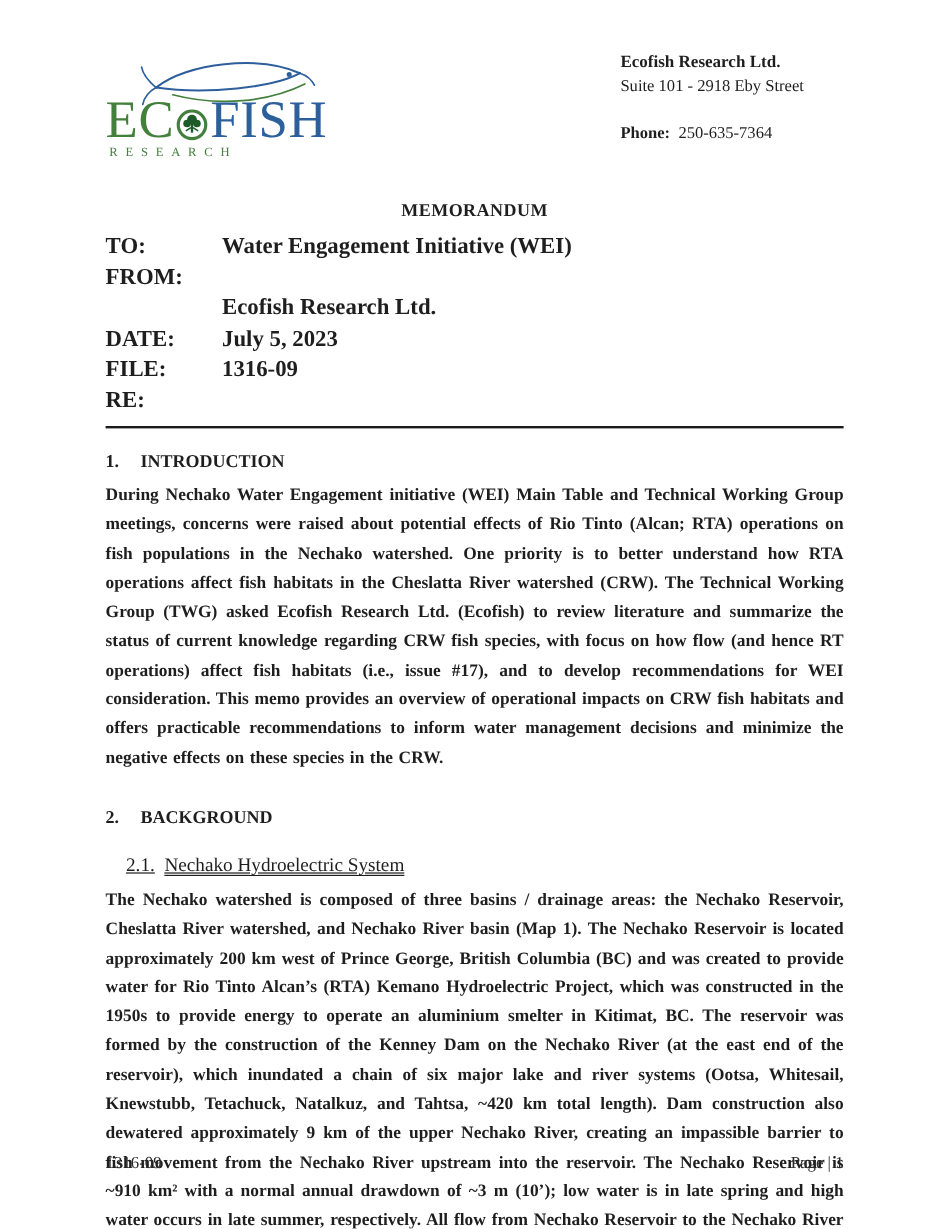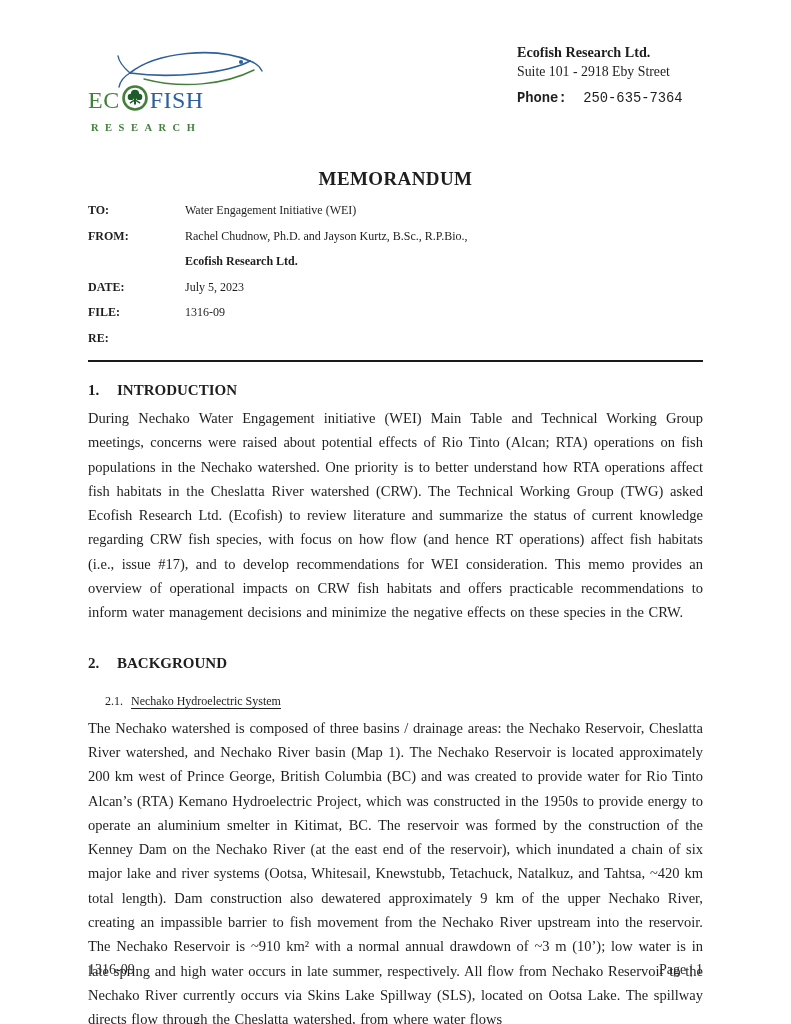--- a/index.html
+++ b/index.html
@@ -10,51 +10,52 @@
     padding:36px 88px 0 88px;
     background:#ffffff;
     font-family:"Liberation Serif","DejaVu Serif",serif;
     color:#1e1e1e;
     overflow:hidden;
   }
   
   .hdr{display:flex;justify-content:space-between;align-items:flex-start;min-height:124px;}
   .logo{width:190px;padding-top:4px;}
   .logo-fish{display:block;margin:0 0 -7px 26px;}
-  .logo-word{font-size:24px;line-height:34px;letter-spacing:.5px;white-space:nowrap;}
+  .logo-word{font-size:44px;line-height:34px;letter-spacing:.5px;white-space:nowrap;}
   .logo-ec{color:#43803c;}
   .logo-fishtxt{color:#2c5f9c;}
   .logo-o{display:inline-block;vertical-align:-4px;margin:0 1px;}
-  .logo-sub{color:#43803c;font-size:10.5px;letter-spacing:6.5px;margin:1px 0 0 3px;white-space:nowrap;font-weight:bold;}
+  .logo-sub{color:#43803c;font-size:10.5px;letter-spacing:6.5px;margin:1px 0 0 3px;white-space:nowrap;}
   .contact{width:186px;font-size:13.8px;line-height:20px;padding-top:6px;}
   .contact .company{font-weight:bold;font-size:14.2px;}
-  .contact .phoneblk{margin-top:7px;font-family:Liberation Mono, monospace;}
+  .contact .phoneblk{margin-top:19px;}
   .blabel{font-weight:bold;}
   
-  .memo-title{text-align:center;font-weight:bold;font-size:19px;letter-spacing:.4px;margin:8px 0 8px;}
-  .fields{font-size:12px;}
+  .memo-title{text-align:center;font-weight:bold;font-size:15px;letter-spacing:.4px;margin:8px 0 8px;}
+  .fields{font-size:19px;}
   .frow{display:flex;line-height:25.5px;}
   .frow .lbl{width:97px;flex:0 0 97px;font-weight:bold;}
-  .frow .val{font-weight:normal;}
+  .frow .val{font-weight:bold;}
   .fcont{padding-left:97px;line-height:25.5px;font-weight:bold;}
   .frow.re-row{}
   .rule{border:none;border-top:2px solid #1a1a1a;margin:9px 0 0 0;}
   
   .sec-h{display:flex;font-weight:bold;font-size:15px;margin:20px 0 0;}
   .sec-h .num{width:29px;flex:0 0 29px;}
   .sec2{margin-top:30px;}
-  .sub-h{margin:22px 0 0 17px;font-size:12px;}
+  .sub-h{margin:22px 0 0 17px;font-size:16px;text-decoration:underline;}
   .sub-h .subnum{margin-right:8px;}
   .sub-h .subtitle{text-decoration:underline;text-underline-offset:3px;}
   .para{
     text-align:justify;
     font-size:14.5px;
     line-height:24.3px;
     word-spacing:1px;
     margin:7px 0 0 0;
+    font-weight:bold;
   }
   
   .footer{
     position:absolute;left:88px;right:88px;bottom:46px;
     display:flex;justify-content:space-between;
     font-size:14px;color:#2a2a2a;
   }
 </style>
 </head>
 <body>
@@ -99,21 +100,20 @@
 
   <div class="memo-title">MEMORANDUM</div>
 
   <div class="fields">
     <div class="frow">
       <span class="lbl">TO:</span>
       <span class="val">Water Engagement Initiative (WEI)</span>
     </div>
     <div class="frow">
       <span class="lbl">FROM:</span>
-      <span class="val">Rachel Chudnow, Ph.D. and Jayson Kurtz, B.Sc., R.P.Bio.,</span>
     </div>
     <div class="fcont">Ecofish Research Ltd.</div>
     <div class="frow">
       <span class="lbl">DATE:</span>
       <span class="val">July 5, 2023</span>
     </div>
     <div class="frow">
       <span class="lbl">FILE:</span>
       <span class="val">1316-09</span>
     </div>

